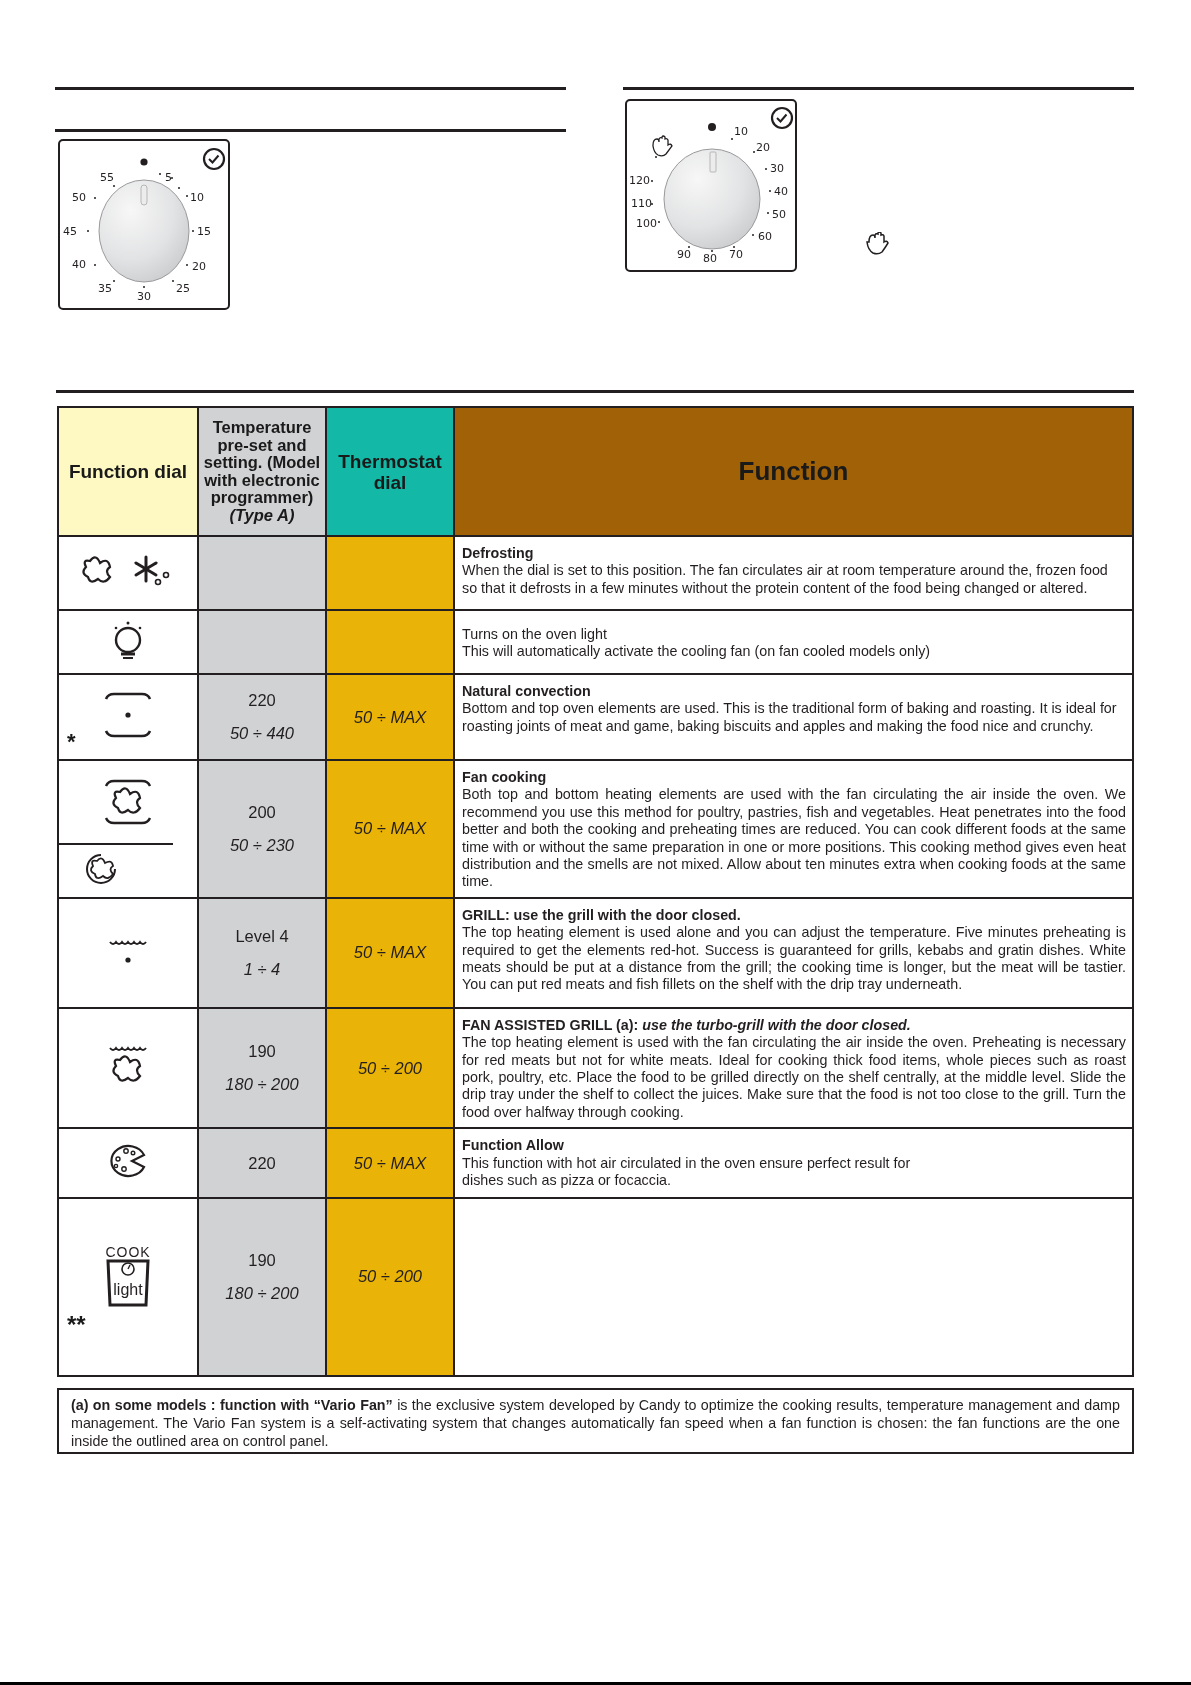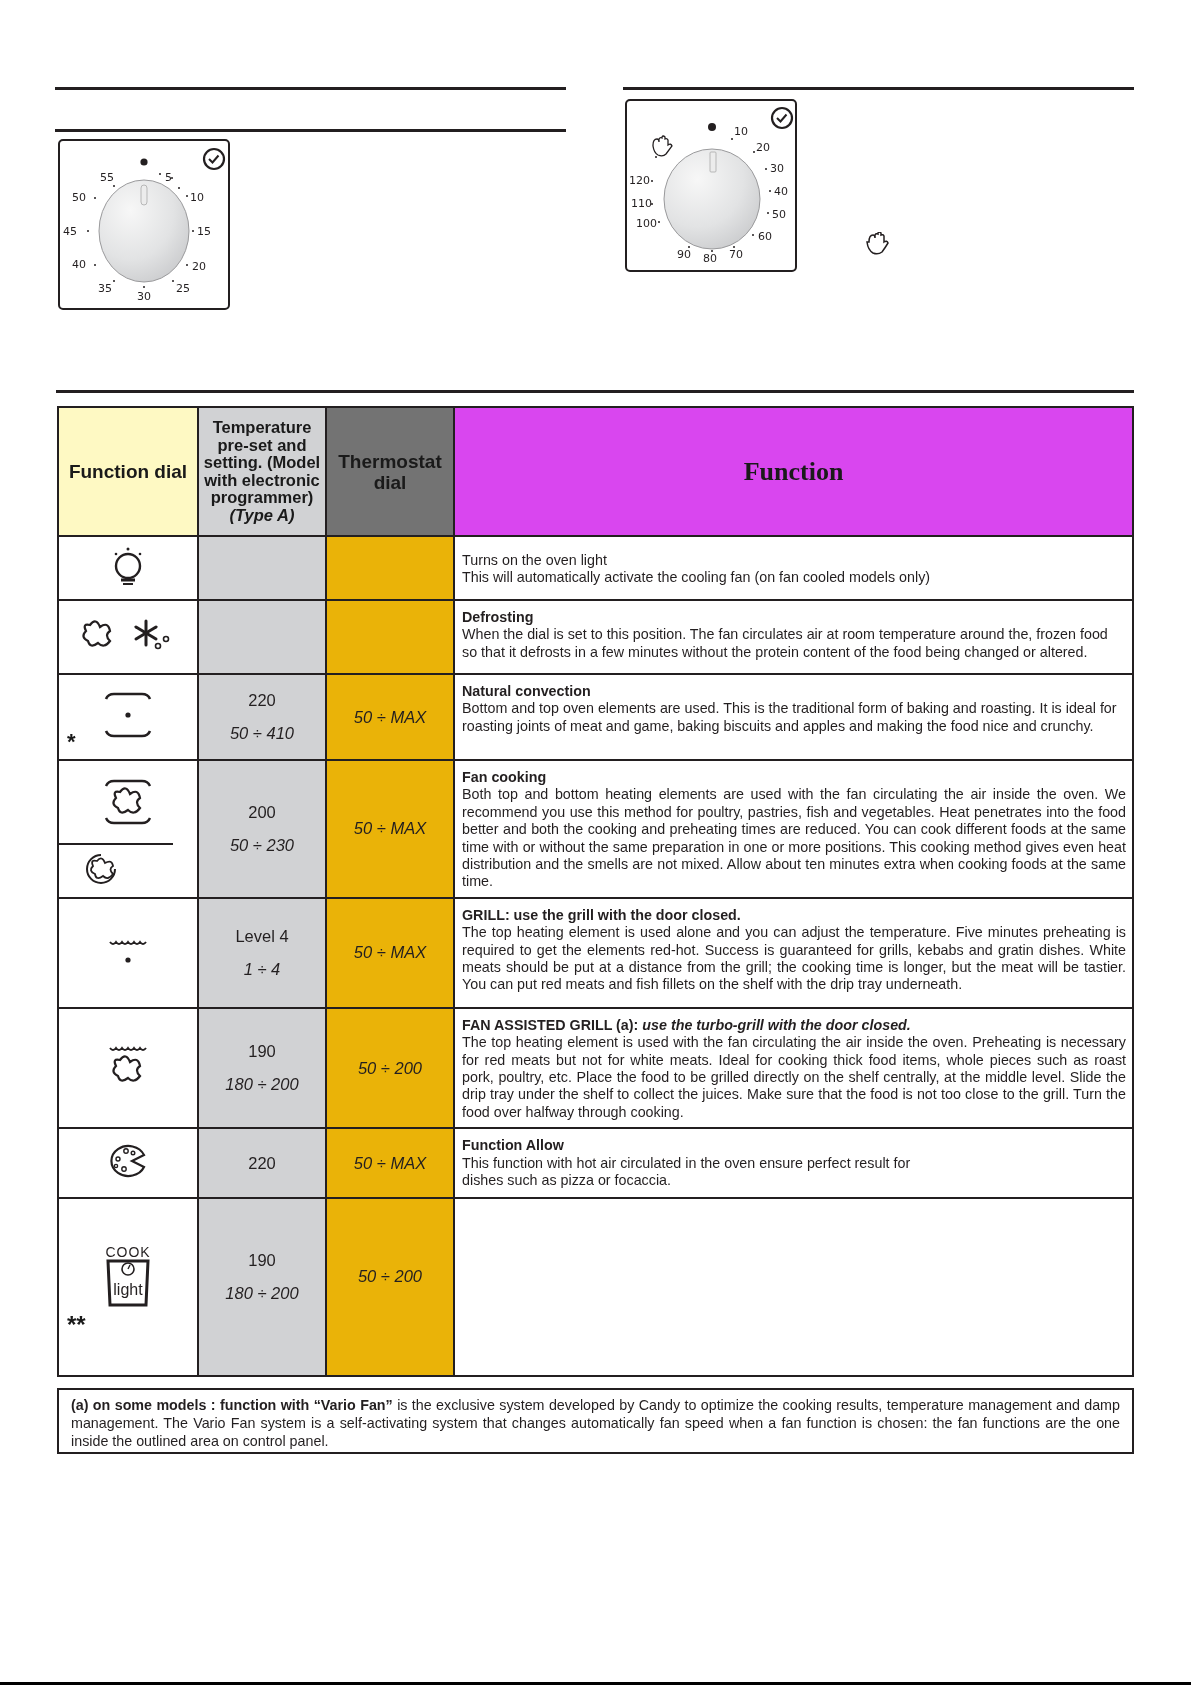--- a/index.html
+++ b/index.html
@@ -7,22 +7,22 @@
          font-family:"Liberation Sans", sans-serif; color:#1a1a1a; }
   .abs { position:absolute; }
   .rule { position:absolute; height:3px; background:#231f20; }
   .dialbox { position:absolute; border:2px solid #231f20; border-radius:5px; background:#fff; box-sizing:border-box; }
   .dialbox svg { position:absolute; left:0; top:0; }
   table.fn { position:absolute; left:57px; top:406px; width:1077px; border-collapse:collapse; table-layout:fixed; }
   table.fn td, table.fn th { border:2.5px solid #231f20; padding:0; vertical-align:middle; }
   table.fn th { font-weight:bold; text-align:center; font-size:19px; line-height:21px; }
   th.c1 { width:138px; background:#fef9c3; }
   th.c2 { width:126px; background:#d1d2d4; font-size:16.5px !important; line-height:17.5px !important; }
-  th.c3 { width:126px; background:#737373; }
-  th.c4 { background:#d946ef; font-size:26px !important;font-family:Liberation Serif, serif; }
+  th.c3 { width:126px; background:#14b8a6; }
+  th.c4 { background:#a16207; font-size:26px !important; }
   td.c2 { background:#d1d2d4; text-align:center; font-size:16.5px; color:#231f20; }
   td.c3 { background:#eab308; text-align:center; font-size:16.5px; font-style:italic; color:#231f20; }
   td.c4 { padding:8px 6px 6px 7px !important; font-size:14.3px; line-height:17.4px; vertical-align:top !important; color:#231f20; }
   td.c1 { position:relative; text-align:center; background:#fff; }
   .t-title { font-weight:bold; display:block; }
   .t-title i { font-style:italic; }
   .v-main { display:block; margin-bottom:14px; }
   .v-range { display:block; font-style:italic; }
   .star { position:absolute; left:8px; bottom:4px; font-size:22px; font-weight:bold; }
   .note { position:absolute; left:57px; top:1388px; width:1077px; height:66px; box-sizing:border-box;
@@ -152,39 +152,20 @@
       <th class="c2">
         <span>Temperature pre-set and setting. (Model with electronic programmer)</span><br>
         <i>(Type A)</i>
       </th>
       <th class="c3">Thermostat dial</th>
       <th class="c4">Function</th>
     </tr>
   </thead>
   <tbody>
 
-    <tr style="height:64px;">
-      <td class="c1">
-        <svg width="40" height="44" viewBox="0 0 40 44">
-          <circle cx="20" cy="22" r="12" fill="none" stroke="#231f20" stroke-width="2.4"></circle>
-          <circle cx="20" cy="5" r="1.5" fill="#231f20"></circle>
-            <circle cx="8" cy="10" r="1.3" fill="#231f20"></circle>
-            <circle cx="32" cy="10" r="1.3" fill="#231f20"></circle>
-          <path d="M13 36 h14" stroke="#231f20" stroke-width="3"></path>
-            <path d="M15 40 h10" stroke="#231f20" stroke-width="2"></path>
-        </svg>
-      </td>
-      <td class="c2"></td>
-      <td class="c3"></td>
-      <td class="c4" style="vertical-align:middle !important;">
-        <span>Turns on the oven light</span><br>
-        <span>This will automatically activate the cooling fan (on fan cooled models only)</span>
-      </td>
-    </tr>
-
     <tr style="height:74px;">
       <td class="c1">
         <svg width="100" height="40" viewBox="0 0 100 40">
           <path d="M12 10 q6 -8 10 2 q8 -6 10 4 q-6 4 0 10 q-6 8 -12 2 q-8 6 -10 -2 q-8 -4 -2 -10 q-4 -8 4 -6 z" fill="none" stroke="#231f20" stroke-width="2.2"></path>
           <g stroke="#231f20" stroke-width="3" stroke-linecap="round">
             <path d="M68 6 l0 24"></path>
               <path d="M58 12 l20 12"></path>
               <path d="M58 24 l20 -12"></path>
           </g>
           <circle cx="80" cy="31" r="2.5" fill="none" stroke="#231f20" stroke-width="1.6"></circle>
@@ -192,32 +173,51 @@
         </svg>
       </td>
       <td class="c2"></td>
       <td class="c3"></td>
       <td class="c4">
         <span class="t-title">Defrosting</span>
         <span>When the dial is set to this position. The fan circulates air at room temperature around the, frozen food so that it defrosts in a few minutes without the protein content of the food being changed or altered.</span>
       </td>
     </tr>
 
+    <tr style="height:64px;">
+      <td class="c1">
+        <svg width="40" height="44" viewBox="0 0 40 44">
+          <circle cx="20" cy="22" r="12" fill="none" stroke="#231f20" stroke-width="2.4"></circle>
+          <circle cx="20" cy="5" r="1.5" fill="#231f20"></circle>
+            <circle cx="8" cy="10" r="1.3" fill="#231f20"></circle>
+            <circle cx="32" cy="10" r="1.3" fill="#231f20"></circle>
+          <path d="M13 36 h14" stroke="#231f20" stroke-width="3"></path>
+            <path d="M15 40 h10" stroke="#231f20" stroke-width="2"></path>
+        </svg>
+      </td>
+      <td class="c2"></td>
+      <td class="c3"></td>
+      <td class="c4" style="vertical-align:middle !important;">
+        <span>Turns on the oven light</span><br>
+        <span>This will automatically activate the cooling fan (on fan cooled models only)</span>
+      </td>
+    </tr>
+
     <tr style="height:86px;">
       <td class="c1">
         <svg width="56" height="60" viewBox="0 0 56 60">
           <path d="M6 14 q2 -5 8 -5 h28 q6 0 8 5" fill="none" stroke="#231f20" stroke-width="2.6"></path>
           <circle cx="28" cy="30" r="2.6" fill="#231f20"></circle>
           <path d="M6 46 q2 5 8 5 h28 q6 0 8 -5" fill="none" stroke="#231f20" stroke-width="2.6"></path>
         </svg>
         <span class="star">*</span>
       </td>
       <td class="c2">
         <span class="v-main">220</span>
-        <span class="v-range">50 ÷ 410</span>
+        <span class="v-range">50 ÷ 440</span>
       </td>
       <td class="c3">50 ÷ MAX</td>
       <td class="c4">
         <span class="t-title">Natural convection</span>
         <span>Bottom and top oven elements are used. This is the traditional form of baking and roasting. It is ideal for roasting joints of meat and game, baking biscuits and apples and making the food nice and crunchy.</span>
       </td>
     </tr>
 
     <tr style="height:133px;">
       <td class="c1" style="vertical-align:top;">

